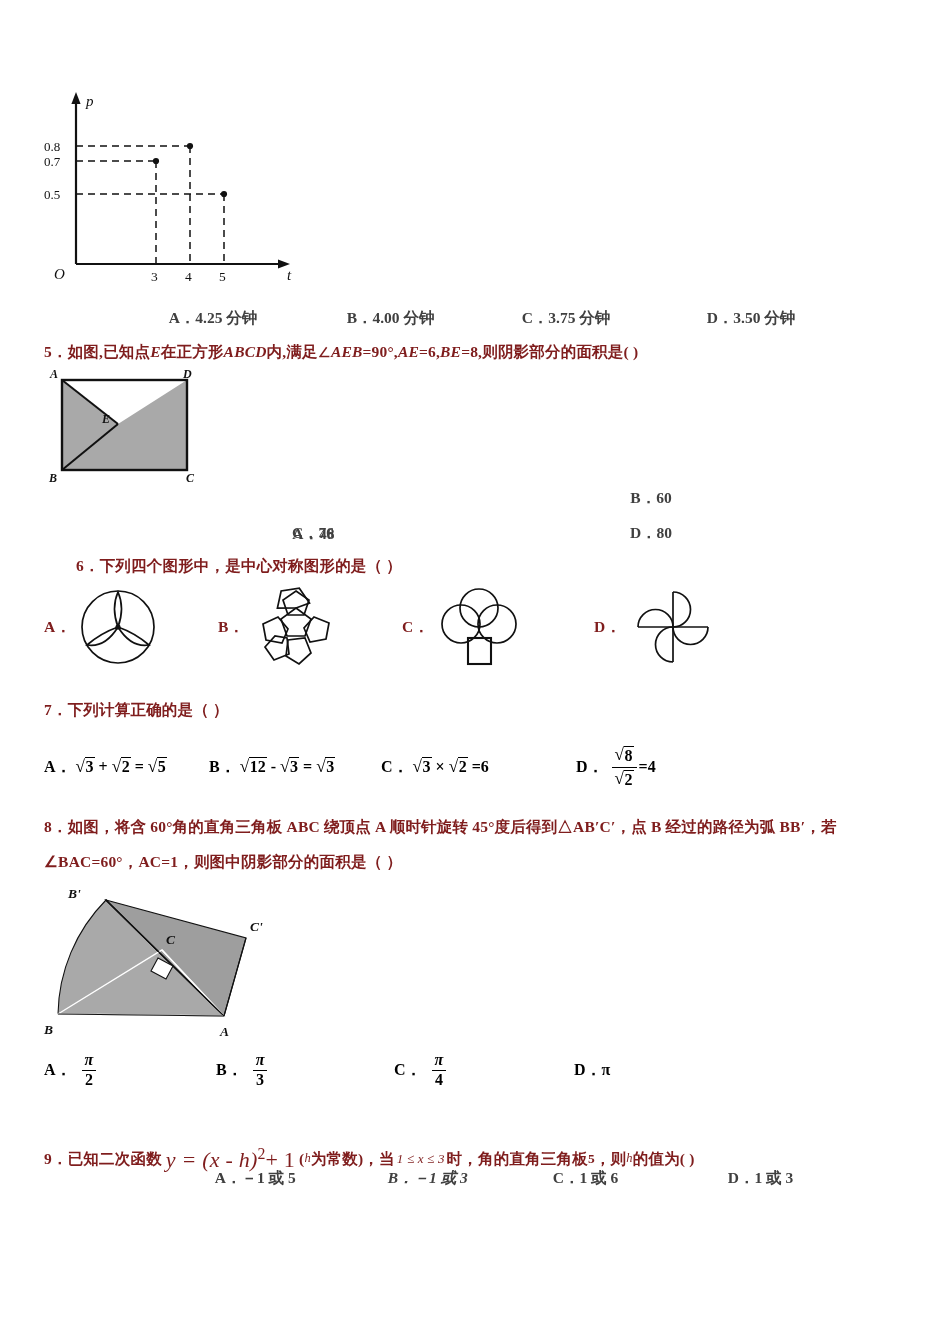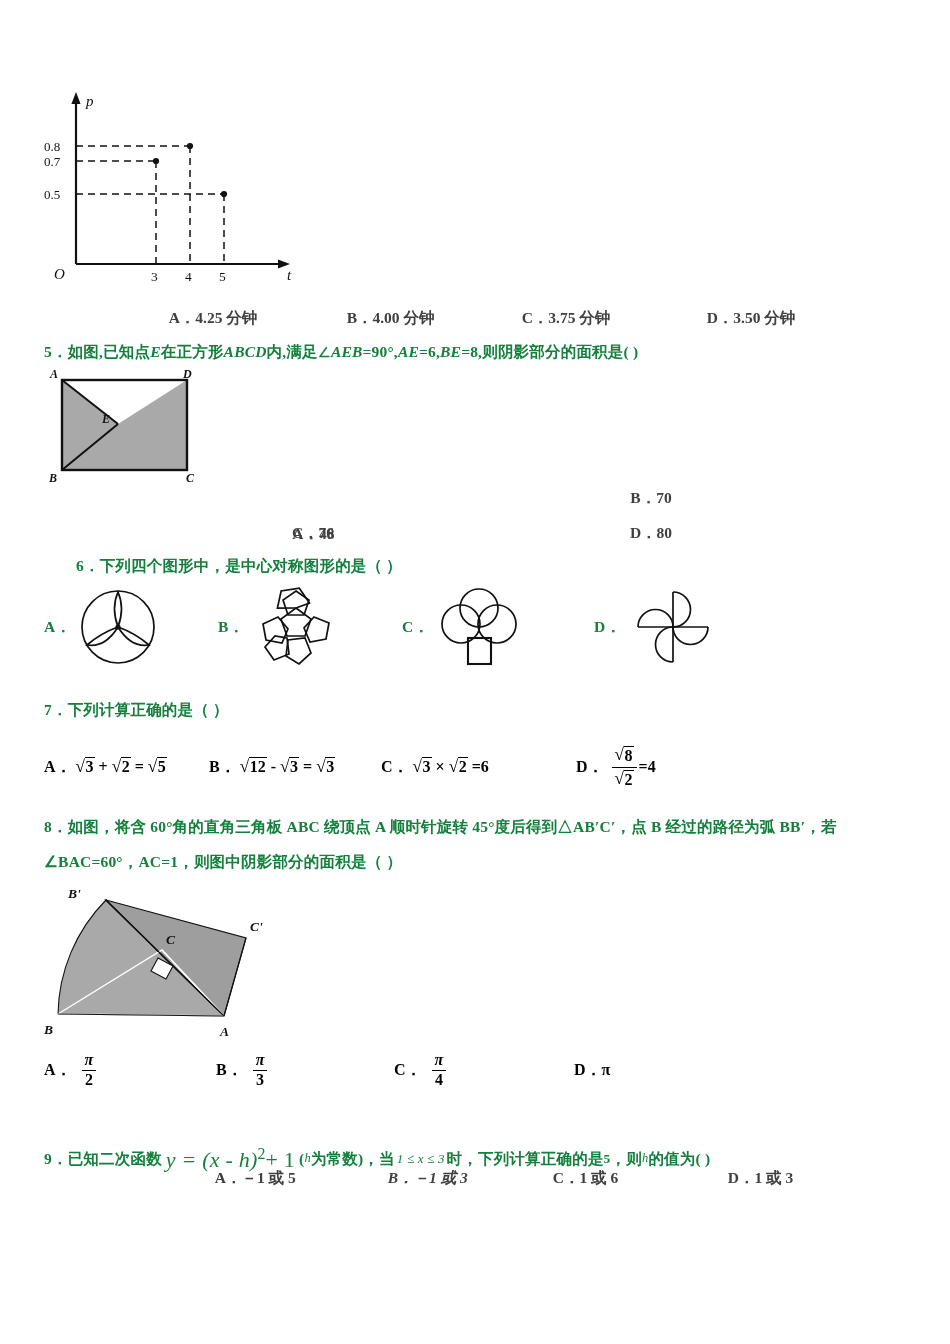--- a/index.html
+++ b/index.html
@@ -25,21 +25,21 @@
   .row {
     position: absolute;
     left: 44px;
     right: 30px;
   }
   .qtext {
     font-family: "Liberation Serif", serif;
     font-size: 15.5px;
     font-weight: bold;
     line-height: 1.5;
-    color: #15803d;
+    color: #7f1d1d;
     letter-spacing: 0.2px;
   }
   .opts {
     display: flex;
     font-family: "Liberation Serif", serif;
     font-size: 15.5px;
     font-weight: bold;
     color: #404040;
     justify-content: center;
   }
@@ -184,21 +184,21 @@
       <text x="140" y="116" font-family="Liberation Serif, serif" font-size="12" font-style="italic" font-weight="bold" fill="#111">C</text>
       <text x="56" y="57" font-family="Liberation Serif, serif" font-size="12" font-style="italic" font-weight="bold" fill="#111">E</text>
     </svg>
   </div>
 
   <div class="row opts" style="top:488px;">
     <div class="opt" style="width:338px;margin-top:36px;">
       <span class="lab">A．</span><span>48</span>
     </div>
     <div class="opt">
-      <span class="lab">B．</span><span>70</span>
+      <span class="lab">B．</span><span>60</span>
     </div>
   </div>
   <div class="row opts" style="top:523px;">
     <div class="opt" style="width:338px;">
       <span class="lab">C．</span><span>76</span>
     </div>
     <div class="opt">
       <span class="lab">D．</span><span>80</span>
     </div>
   </div>
@@ -368,21 +368,21 @@
   </div>
 
   <div class="row qtext" style="top:1138px; display:flex; align-items:center; white-space:nowrap;">
     <span>9．</span>
       <span>已知二次函数</span>
     <span class="big-math" style="margin:0 4px;"><span>y = (x - h)</span><span class="sup" style="font-style:normal;">2</span><span style="font-style:normal;">+ 1</span></span>
     <span>(</span>
       <span class="small-ital" style="vertical-align:-4px;">h</span>
       <span>为常数)，当</span>
     <span class="small-ital" style="vertical-align:-5px; margin:11px 2px; font-size:13px;">1 ≤ x ≤ 3</span>
-    <span>时，下列计算正确的是</span>
+    <span>时，角的直角三角板</span>
       <span style="font-size:13.5px;">5</span>
       <span>，则</span>
       <span class="small-ital" style="vertical-align:-4px;">h</span>
       <span>的值为(       )</span>
   </div>
 
   <div class="row opts" style="top:1168px;margin-left:44px;">
     <div class="opt" style="width:173px;">
       <span class="lab">A．</span><span>－1 或 5</span>
     </div>

